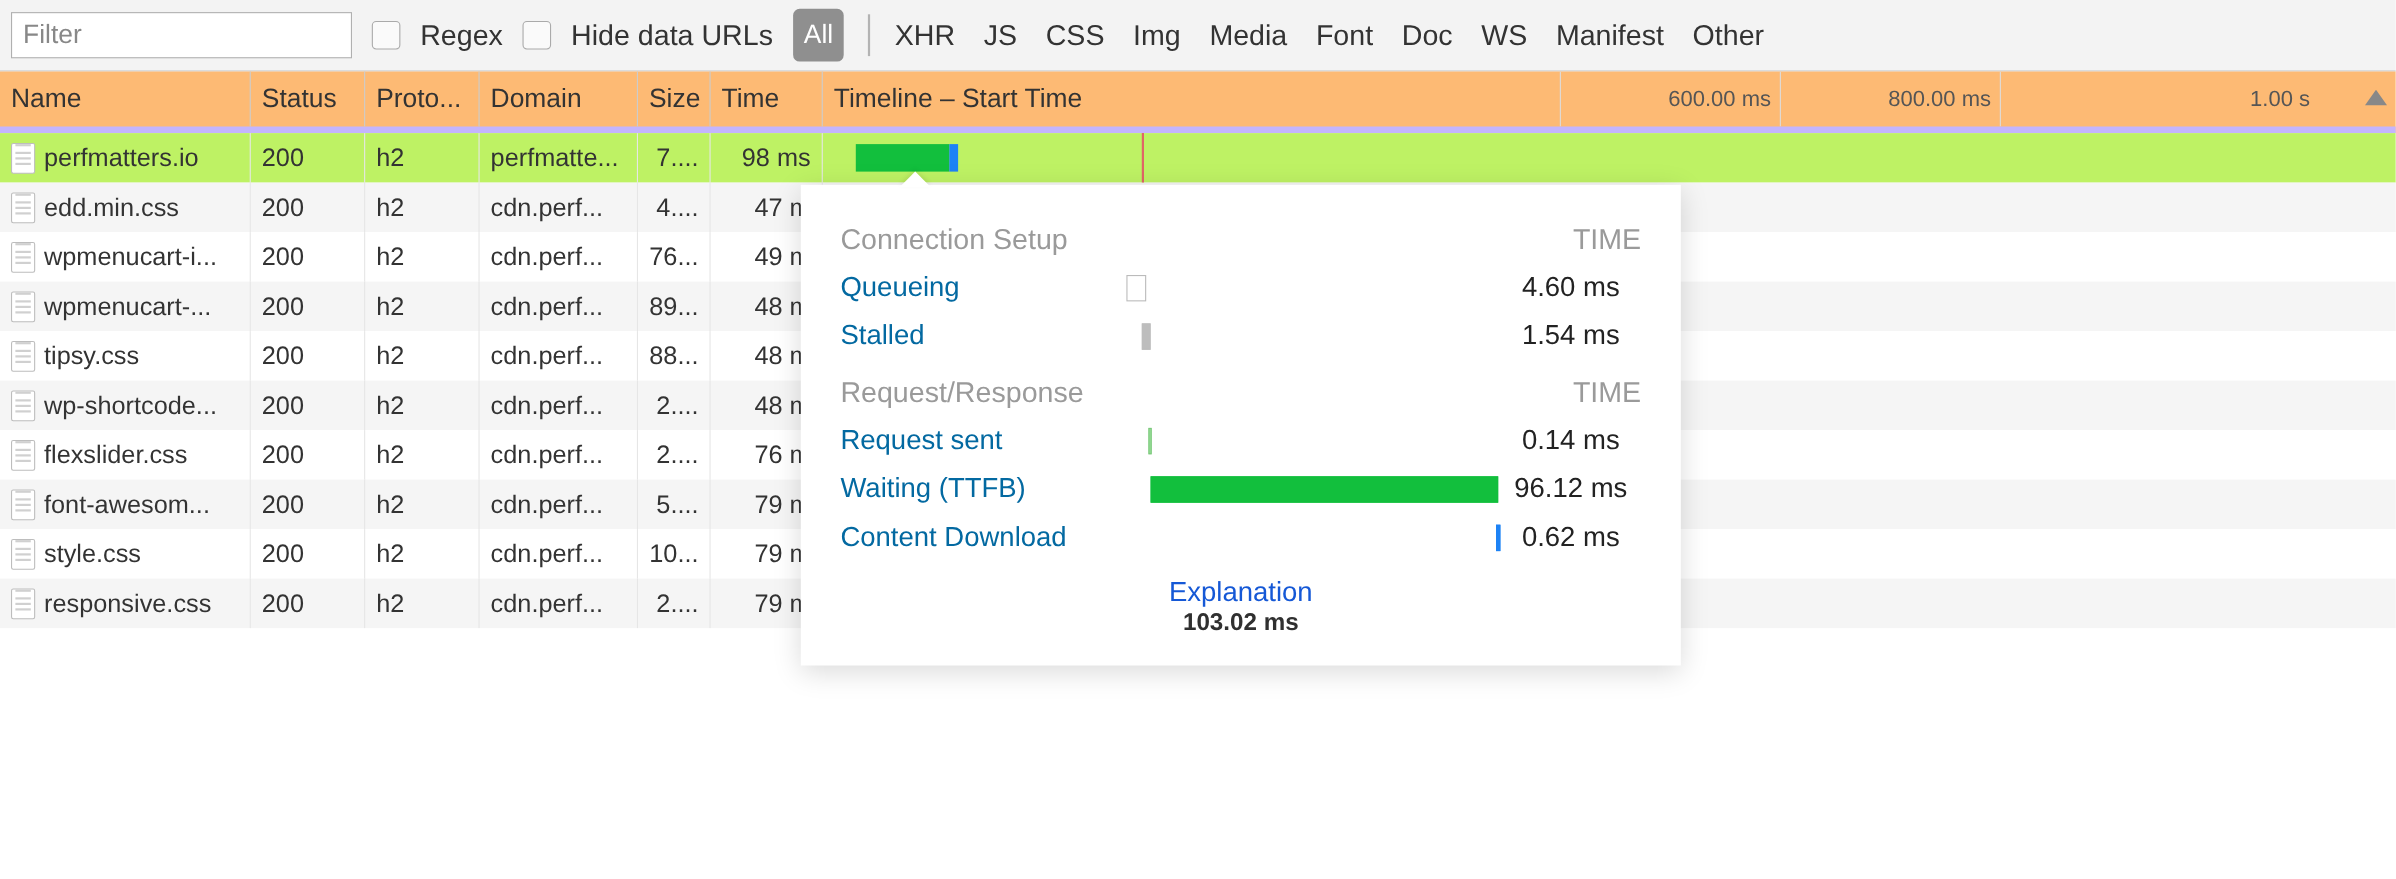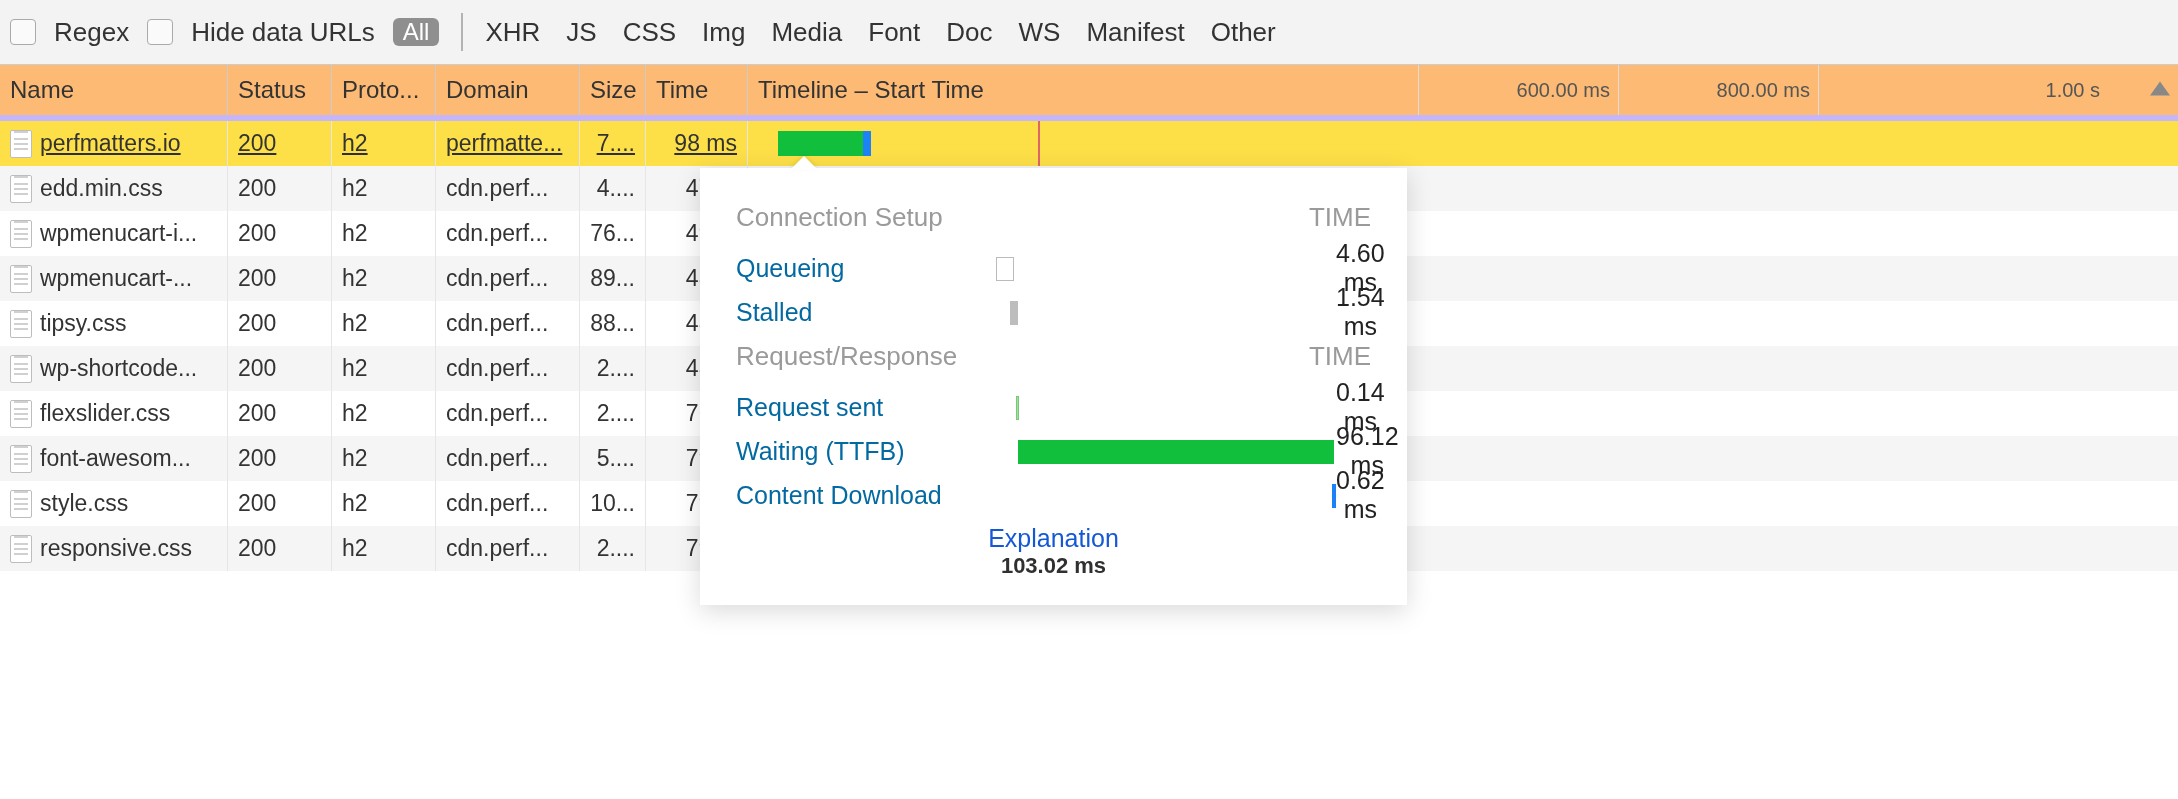--- a/index.html
+++ b/index.html
@@ -40,21 +40,21 @@
     border: 1px solid #aaa;
     border-radius: 4px;
     background: #fafafa;
     display: inline-block;
   }
   .tb-label { font-size: 26px; color: #333; }
   .all-pill {
     display: inline-flex;
     align-items: center;
     justify-content: center;
-    height: 28px;
+    height: 48px;
     padding: 2px 10px;
     background: #8f8f8f;
     color: #ffffff;
     border-radius: 6px;
     font-size: 24px;
   }
   .vsep {
     width: 2px; height: 38px; background: #b3b3b3;
     margin: 0 4px;
   }
@@ -106,21 +106,21 @@
 
   
   .rows { }
   .row {
     display: grid;
     grid-template-columns: 228px 104px 104px 144px 66px 102px 1fr;
     height: 45px;
   }
   .row:nth-child(odd){ background: #ffffff; }
   .row:nth-child(even){ background: #f5f5f5; }
-  .row.selected { background: #fde047; text-decoration: underline; }
+  .row.selected { background: #bef264; }
   .row > div {
     display: flex; align-items: center;
     padding: 0 10px;
     border-right: 1px solid #e6e6e6;
     font-size: 23px;
     color: #333;
     white-space: nowrap; overflow: hidden; text-overflow: ellipsis;
   }
   .row > div:last-child { border-right: none; position: relative; }
   .cell-size, .cell-time { justify-content: flex-end; }
@@ -152,23 +152,23 @@
   }
   .timeline-cell .marker {
     position:absolute; top:-4px; bottom:-4px; width:2px;
     background:#e06666;
     left: 290px;
   }
 
   
   .popover {
     position: absolute;
-    left: 700px;
+    left: 728px;
     top: 168px;
-    width: 707px;
+    width: 800px;
     background: #ffffff;
     box-shadow: 0 6px 24px rgba(0,0,0,.15);
     padding: 26px 36px 26px 36px;
   }
   .popover::before {
     content:"";
     position:absolute;
     top:-12px; left:90px;
     width:0;height:0;
     border-left:14px solid transparent;
@@ -199,20 +199,21 @@
   }
   .pop-total .val { font-weight:700; }
   .pop-expl { color:#1558d6; font-size:25px; }
   .pop-total { display:flex; justify-content:space-between; margin-top:14px; align-items:center;flex-direction:column; }
 
 </style>
 </head>
 <body>
 
 <div class="toolbar">
+  <input class="filter-input" placeholder="Filter" style="">
   <span class="chk"></span>
   <span class="tb-label">Regex</span>
   <span class="chk"></span>
   <span class="tb-label">Hide data URLs</span>
   <span class="all-pill">All</span>
   <span class="vsep"></span>
   <div class="type-tabs">
     <span class="type-tab">XHR</span>
     <span class="type-tab">JS</span>
     <span class="type-tab">CSS</span>

